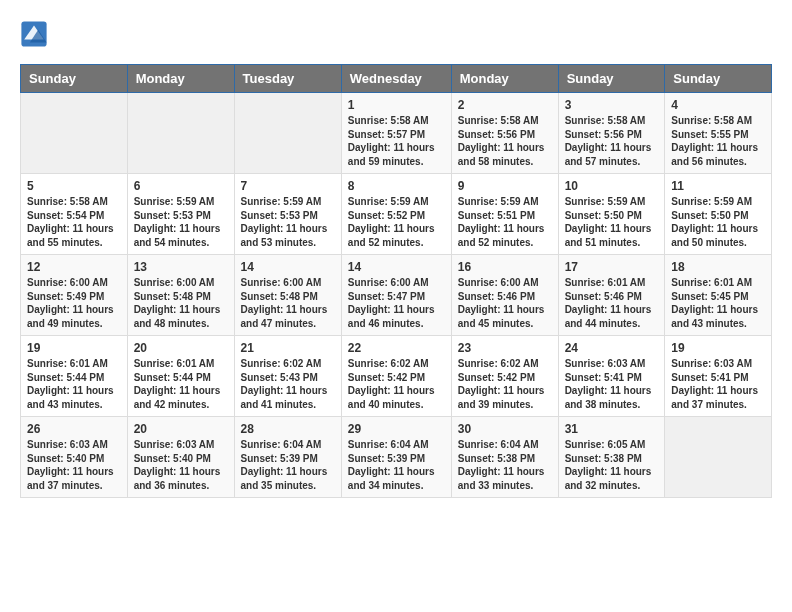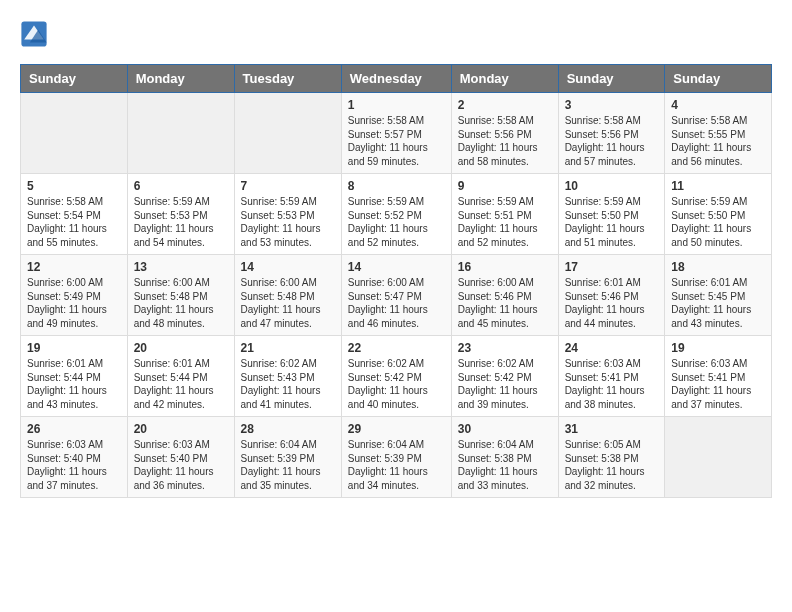--- a/index.html
+++ b/index.html
@@ -84,20 +84,21 @@
     .day-num {
       font-weight: bold;
       font-size: 12px;
       display: block;
       margin-bottom: 2px;
     }
     .cell-content {
       font-size: 10px;
       line-height: 1.35;
       color: #333;
+      font-weight: bold;
     }
     .empty-cell {
       background: #f0f0f0 !important;
     }
   </style>
 </head>
 <body>
 
 <div class="header">
   <div class="logo">

